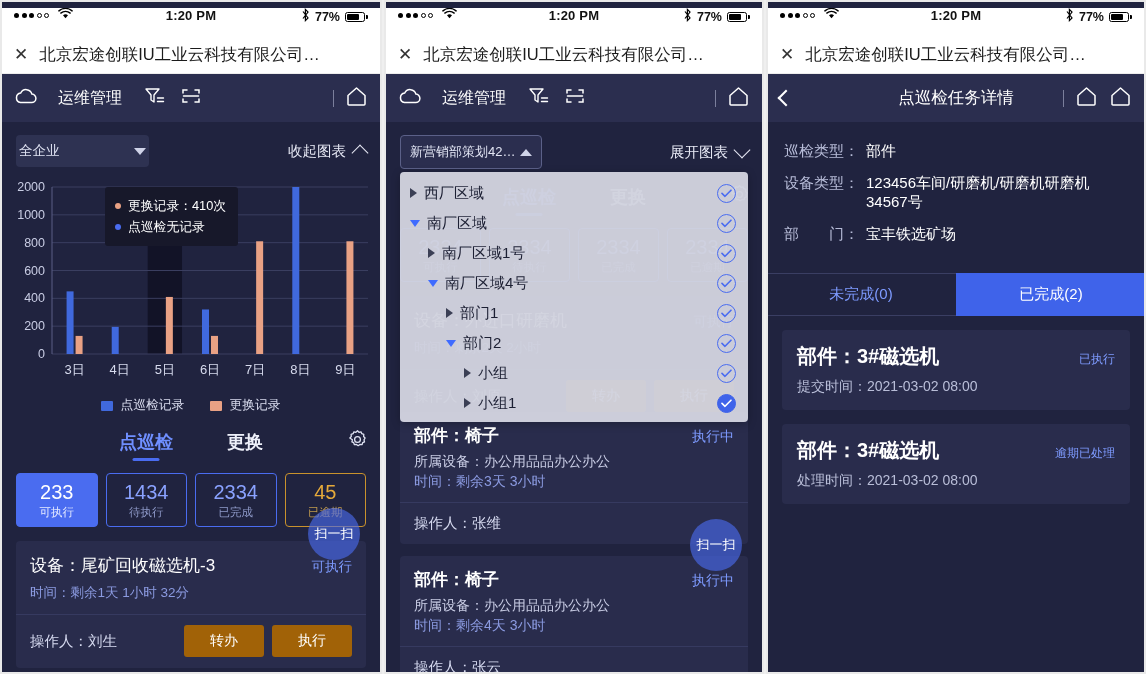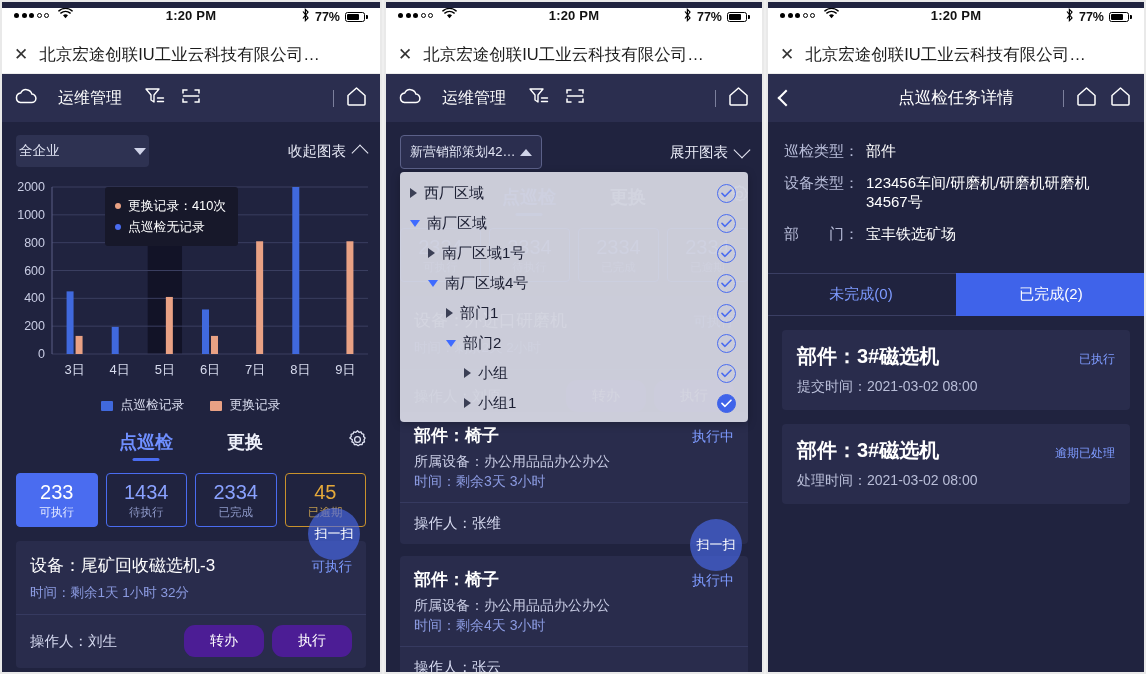--- a/index.html
+++ b/index.html
@@ -150,21 +150,21 @@
   .tc-status{ font-size:13.5px; color:#7e9bff; }
   .tc-time{ font-size:13.5px; color:#8b9ae0; margin-top:7px;}
   .tc-bot{
     border-top:1px solid #363a60; padding:10px 14px 11px 14px;
     display:flex; align-items:center; justify-content:space-between;
     min-height:44px;
   }
   .tc-op{ font-size:14.5px; color:#d6daf0; }
   .tc-btns{ display:flex; gap:8px; }
   .btn{
-    background:#4c1d95; color:#fff; border:none; border-radius:11px;
+    background:#a16207; color:#fff; border:none; border-radius:3px;
     font-size:14px; padding:7px 26px; cursor:pointer;
     font-family:inherit;
   }
 
   .scanbtn{
     position:absolute; width:52px; height:52px; border-radius:50%;
     background:rgba(74,108,240,.62); color:#fff; font-size:13px;
     display:flex; align-items:center; justify-content:center;
     cursor:pointer; z-index:8;
   }

